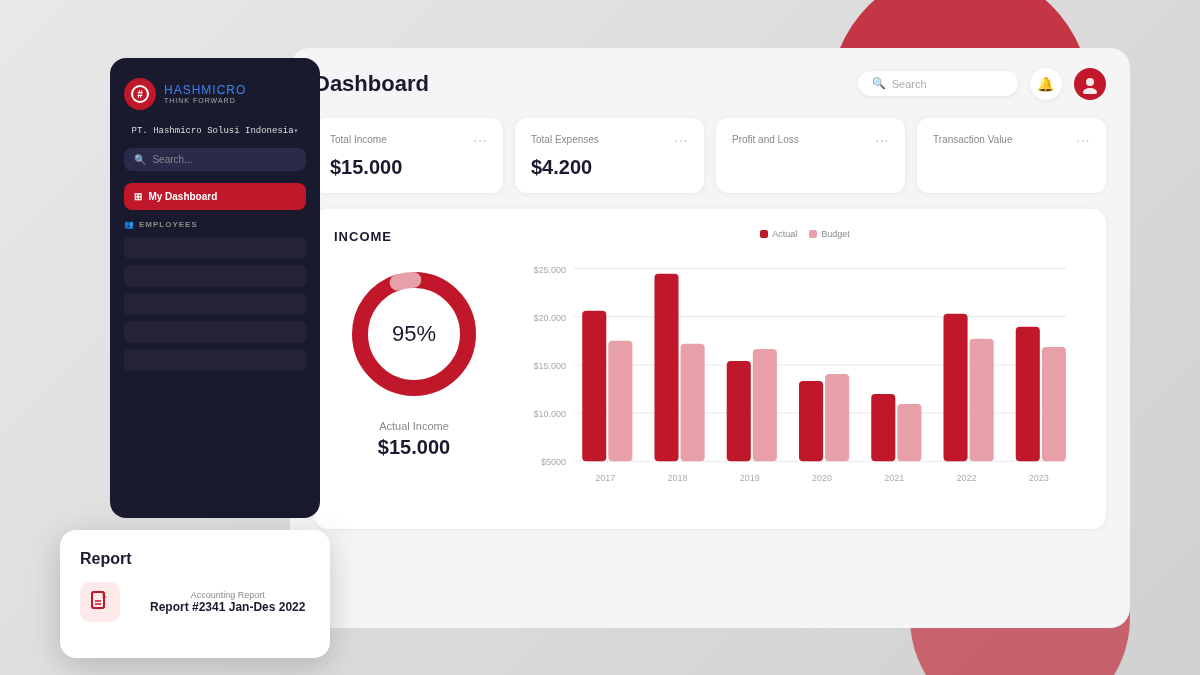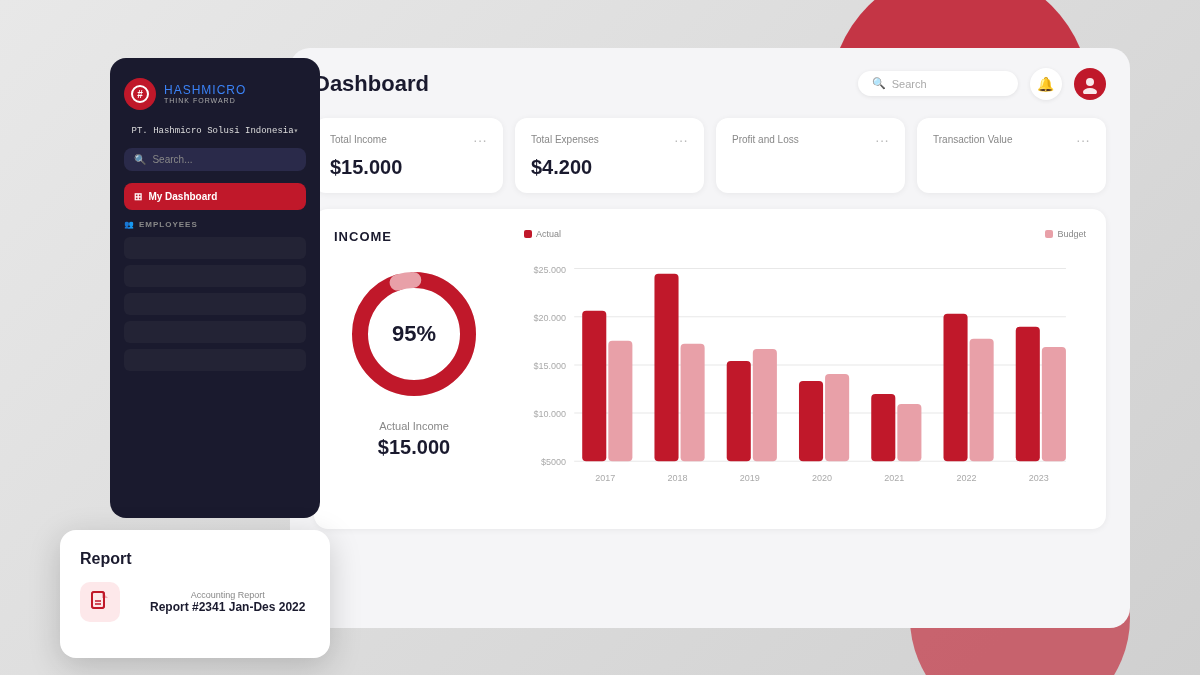--- a/index.html
+++ b/index.html
@@ -290,21 +290,21 @@
     }
     .donut-center {
       position: absolute;
       top: 50%;
       left: 50%;
       transform: translate(-50%, -50%);
       text-align: center;
     }
     .donut-percent {
       font-size: 22px;
-      font-weight: 700;
+      font-weight: 400;
       color: #1a1a2e;
     }
 
     .actual-income-label {
       font-size: 11px;
       color: #888;
       text-align: center;
       margin-bottom: 4px;
     }
     .actual-income-value {
@@ -315,21 +315,21 @@
     }
 
     
     .chart-right {
       flex: 1;
       display: flex;
       flex-direction: column;
     }
     .chart-legend {
       display: flex;
-      justify-content: space-between;
+      justify-content: center;
       gap: 12px;
       margin-bottom: 10px;
     }
     .legend-item {
       display: flex;
       align-items: center;
       gap: 4px;
       font-size: 9px;
       color: #888;
     }

